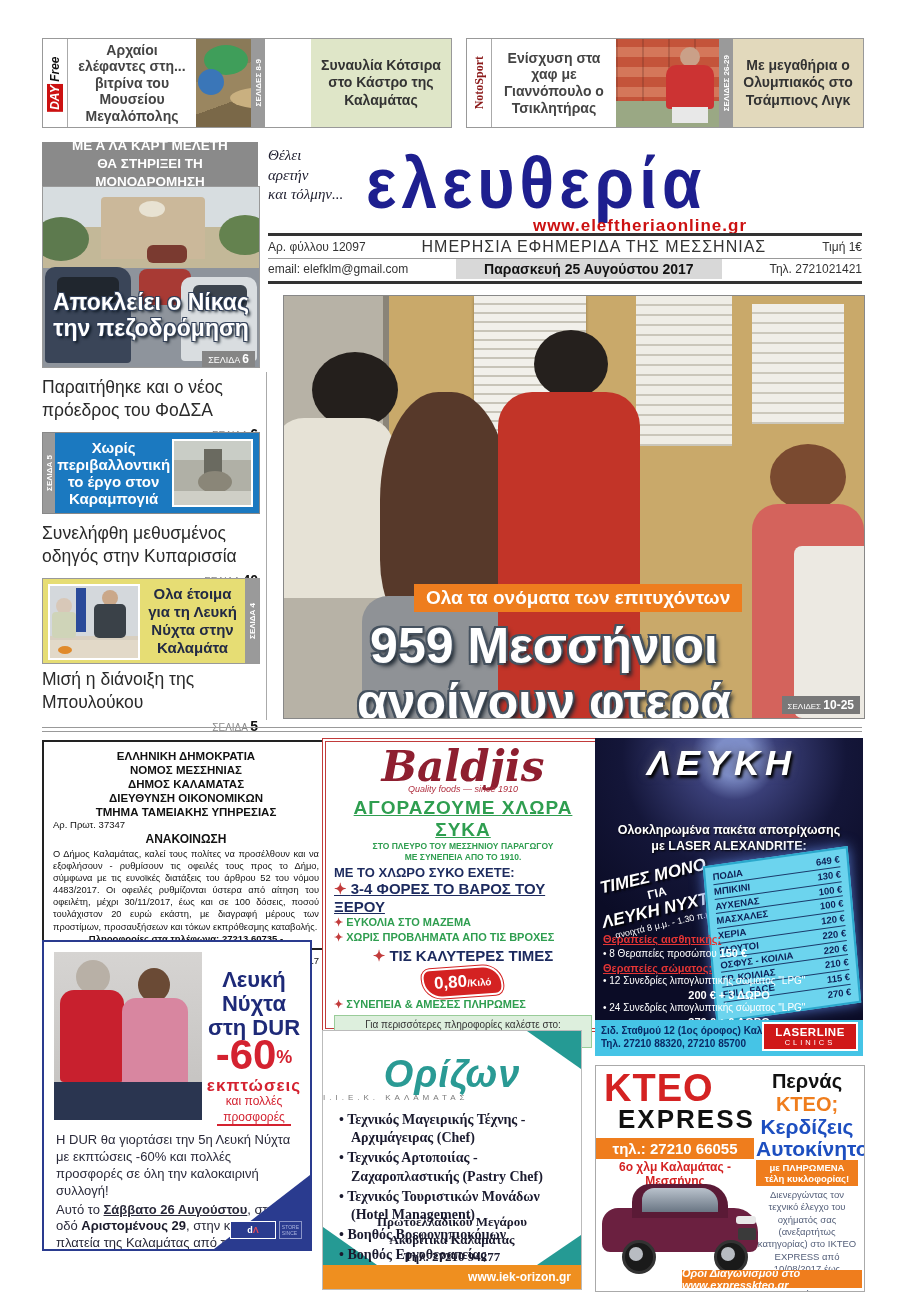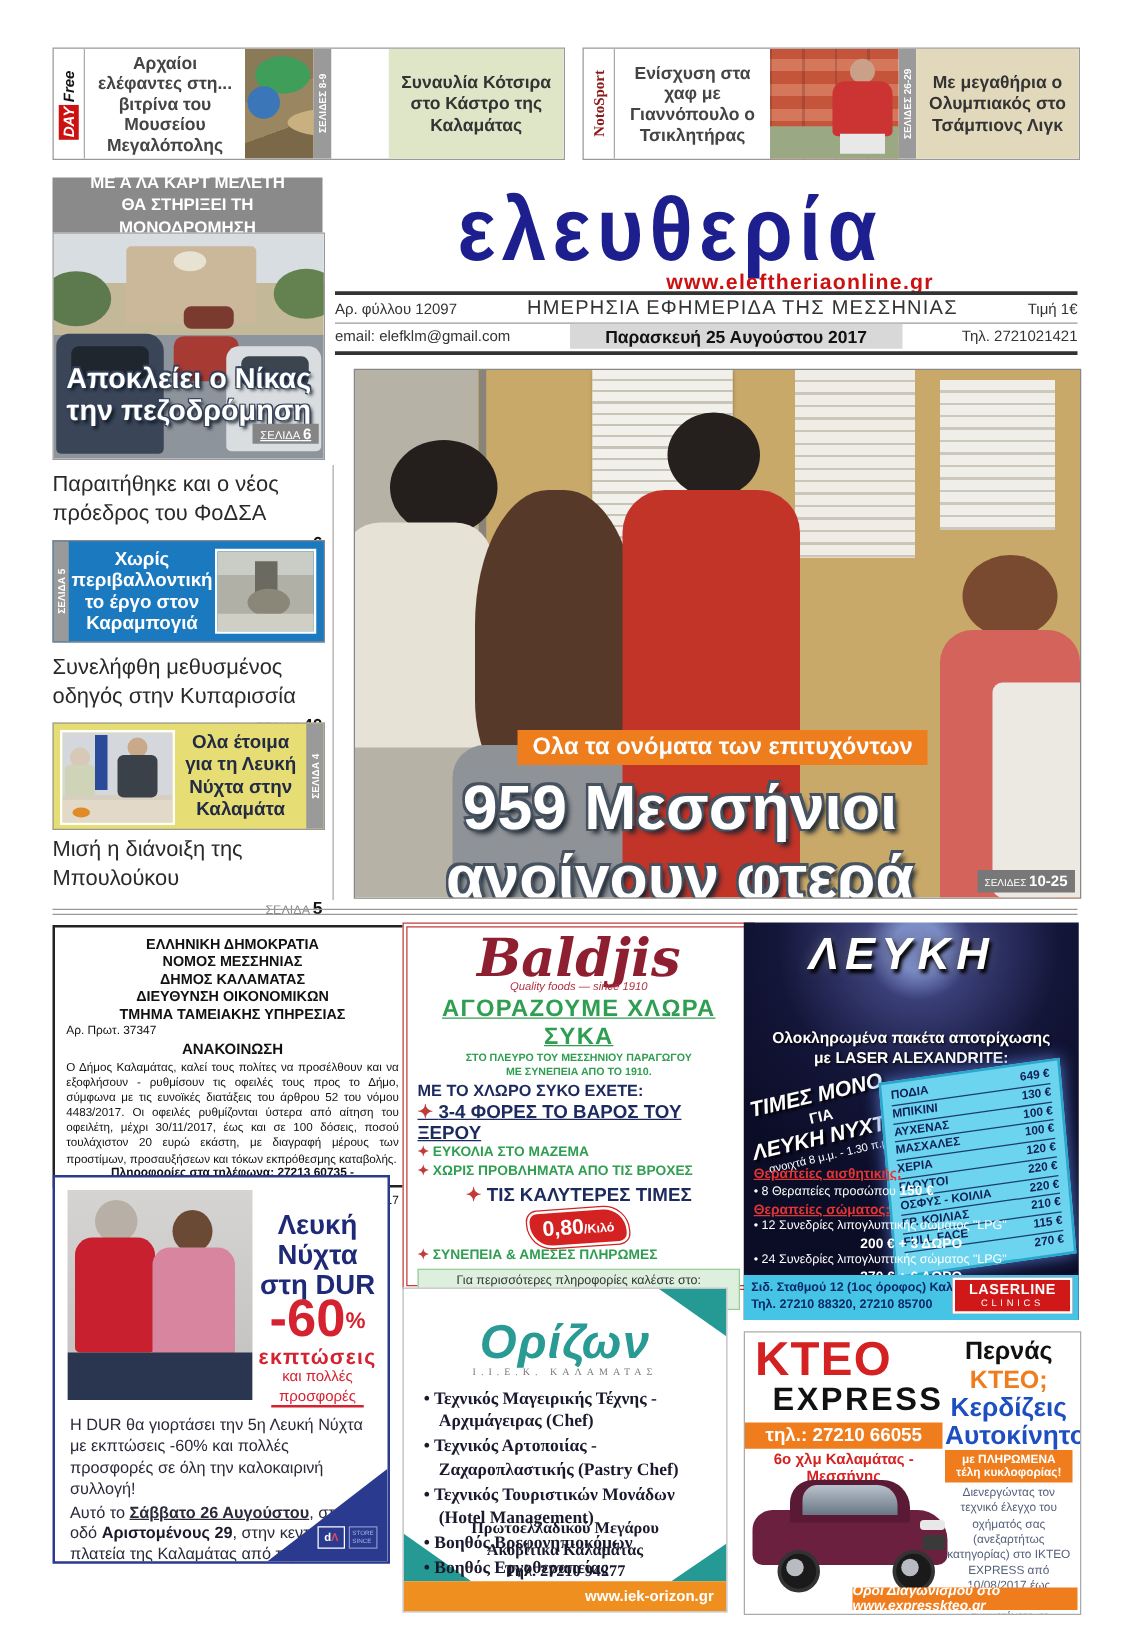--- a/index.html
+++ b/index.html
@@ -104,21 +104,21 @@
   .dur-more .u{border-bottom:2px solid #d42230;padding:0 6px;}
   .dur-body{color:#2a2a3a;font-size:13px;line-height:1.3;}
   .dur-body b{color:#1a1a2a;}
   .dur-body .ub{text-decoration:underline;font-weight:bold;}
   .dur-triangle{width:0;height:0;border-style:solid;border-width:0 0 74px 96px;border-color:transparent transparent #2a3b8f transparent;}
 
   
   #orizon{border:1px solid #bbb;background:#fff;overflow:hidden;}
   .ori-corner{position:absolute;width:0;height:0;border-style:solid;}
   .ori-logo{color:#2a9a94;font-weight:bold;font-style:italic;font-size:38px;letter-spacing:1px;text-align:center;line-height:1;}
-  .ori-sub{color:#7a7a7a;font-size:8px;letter-spacing:4px;text-align:center;font-family:Liberation Serif, serif;}
+  .ori-sub{color:#7a7a7a;font-size:8px;letter-spacing:4px;}
   .ori-list{font-family:"Liberation Serif",serif;font-weight:bold;color:#1a1a2e;font-size:14px;line-height:1.3;margin:0;padding:0;list-style:none;}
   .ori-list li{padding-left:12px;text-indent:-12px;margin-bottom:2px;}
   .ori-addr{font-family:"Liberation Serif",serif;font-weight:bold;color:#1a1a2e;font-size:13px;text-align:center;line-height:1.35;}
   .ori-bar{background:#ef8f1f;color:#fff;font-weight:bold;font-size:12px;display:flex;align-items:center;justify-content:flex-end;padding-right:10px;}
 
   
   #kteo{border:1px solid #aaa;background:#fff;overflow:hidden;}
   .kteo-brand1{color:#d42222;font-weight:900;font-size:38px;line-height:.95;letter-spacing:1px;}
   .kteo-brand2{color:#111;font-weight:900;font-size:26px;letter-spacing:2px;line-height:1;}
   .kteo-phone{background:#ef7d1d;color:#fff;font-weight:900;font-size:15px;text-align:center;padding:2px 0;}
@@ -171,20 +171,25 @@
       <div class="blob" style="left:64px;top:8px;width:20px;height:20px;background:#caa088;"></div>
       <div style="position:absolute;left:50px;top:26px;width:48px;height:44px;background:#cc3333;border-radius:10px 10px 4px 4px;"></div>
       <div style="position:absolute;left:56px;top:68px;width:36px;height:16px;background:#e8e8e8;"></div>
     </div>
     <div class="pages-strip">
         <span class="vtext">ΣΕΛΙΔΕΣ 26-29</span>
       </div>
     <div class="banner-side" style="width:118px;background:#e2d9bc;">Με μεγαθήρια ο Ολυμπιακός στο Τσάμπιονς Λιγκ</div>
   </div>
 
+  <div class="slogan abs" style="left:268px;top:146px;width:92px;">
+    <div>Θέλει</div>
+    <div>αρετήν</div>
+    <div>και τόλμην...</div>
+  </div>
   <div class="paper-logo abs" style="left:366px;top:142px;">ελευθερία</div>
   <div class="site-link abs" style="left:430px;top:216px;width:420px;">www.eleftheriaonline.gr</div>
 
   <div class="info-row abs" style="left:268px;top:233px;width:594px;height:22px;border-top:3px solid #333;border-bottom:1px solid #999;">
     <span>Αρ. φύλλου 12097</span>
     <span class="info-center">ΗΜΕΡΗΣΙΑ ΕΦΗΜΕΡΙΔΑ ΤΗΣ ΜΕΣΣΗΝΙΑΣ</span>
     <span>Τιμή 1€</span>
   </div>
   <div class="info-row abs" style="left:268px;top:256px;width:594px;height:25px;border-bottom:3px solid #333;">
     <span>email: elefklm@gmail.com</span>
@@ -206,21 +211,21 @@
     <div style="position:absolute;left:2px;bottom:4px;width:86px;height:96px;background:#3a4558;border-radius:10px 14px 4px 4px;"></div>
     <div style="position:absolute;left:14px;bottom:64px;width:62px;height:26px;background:#20262e;border-radius:6px;"></div>
     <div style="position:absolute;left:96px;bottom:62px;width:52px;height:36px;background:#a83a34;border-radius:8px 8px 3px 3px;"></div>
     <div style="position:absolute;left:104px;bottom:104px;width:40px;height:18px;background:#7a3a30;border-radius:6px;"></div>
     <div style="position:absolute;right:2px;bottom:6px;width:76px;height:84px;background:#d9dde0;border-radius:10px 10px 4px 4px;"></div>
     <div style="position:absolute;right:12px;bottom:58px;width:54px;height:24px;background:#3c444e;border-radius:6px;"></div>
     <div class="photo-head" style="position:absolute;left:0;right:0;bottom:26px;">
       <div>Αποκλείει ο Νίκας</div>
       <div>την πεζοδρόμηση</div>
     </div>
-    <div class="page-badge" style="position:absolute;right:4px;bottom:12px;text-decoration:underline;">
+    <div class="page-badge" style="position:absolute;right:4px;bottom:0;">
       <span>ΣΕΛΙΔΑ</span> <b>6</b>
     </div>
   </div>
 
   <div class="teaser abs" style="left:42px;top:376px;width:216px;">
     <div>Παραιτήθηκε και ο νέος πρόεδρος του ΦοΔΣΑ</div>
     <div class="teaser-page"><span>ΣΕΛΙΔΑ</span> <b>6</b></div>
   </div>
 
   <div class="bluebox abs" style="left:42px;top:432px;width:216px;height:80px;">
@@ -442,21 +447,21 @@
       <div><span class="u">προσφορές</span></div>
     </div>
     <div class="dur-body" style="position:absolute;left:12px;right:12px;top:190px;">
       <div>Η DUR θα γιορτάσει την 5η Λευκή Νύχτα με εκπτώσεις -60% και πολλές προσφορές σε όλη την καλοκαιρινή συλλογή!</div>
       <div style="margin-top:2px;">
         <span>Αυτό το </span><span class="ub">Σάββατο 26 Αυγούστου</span><span>, στην οδό </span><b>Αριστομένους 29</b><span>, στην κεντρική πλατεία της Καλαμάτας από τις </span><b>20.30</b>
       </div>
     </div>
     <div class="dur-triangle" style="position:absolute;right:0;bottom:0;"></div>
     <div style="position:absolute;right:8px;bottom:10px;display:flex;gap:3px;">
-      <span style="border:1px solid #fff;color:#fff;font-size:9px;font-weight:bold;padding:3px 4px;background:#2a3b8f;">d<span style="color:#e04a5a;">Λ</span></span>
+      <span style="border:1px solid #fff;color:#fff;font-size:9px;font-weight:bold;padding:3px 16px;background:#2a3b8f;">d<span style="color:#e04a5a;">Λ</span></span>
       <span style="border:1px solid #8a95c8;color:#aab4dd;font-size:5px;padding:2px 2px;line-height:1.2;">STORE<br>SINCE</span>
     </div>
   </div>
 
   <div id="orizon" class="abs" style="left:322px;top:1030px;width:258px;height:258px;">
     <div class="ori-corner" style="top:0;right:0;border-width:0 54px 38px 0;border-color:transparent #259a94 transparent transparent;"></div>
     <div class="ori-corner" style="bottom:24px;left:0;border-width:38px 0 0 54px;border-color:transparent transparent transparent #259a94;"></div>
     <div class="ori-corner" style="bottom:24px;right:0;border-width:0 0 30px 44px;border-color:transparent transparent #259a94 transparent;"></div>
     <div class="ori-logo" style="margin-top:24px;">Ορίζων</div>
     <div class="ori-sub">Ι.Ι.Ε.Κ. ΚΑΛΑΜΑΤΑΣ</div>

